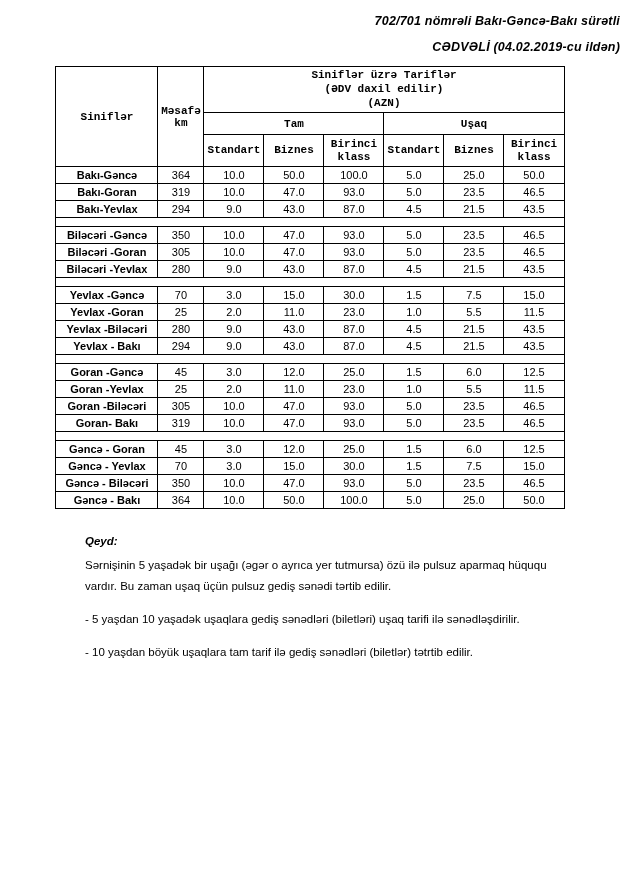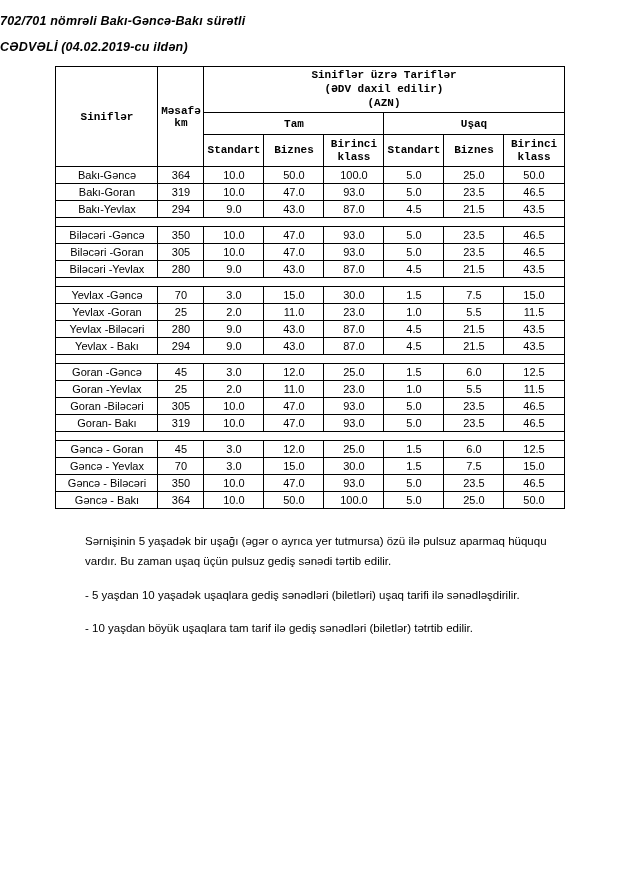--- a/index.html
+++ b/index.html
@@ -9,21 +9,21 @@
     font-family: "Liberation Sans", sans-serif;
     color: #000000;
   }
   .page {
     width: 620px;
     min-height: 877px;
     background: #ffffff;
     padding-top: 14px;
   }
   
-  .titles { text-align: left; margin-bottom: 12px; }
+  .titles { text-align: right; margin-bottom: 12px; }
   .title-line {
     font-size: 12.5px;
     font-weight: bold;
     font-style: italic;
     margin-bottom: 12px;
     letter-spacing: 0.2px;
   }
   
   table.fare {
     border-collapse: collapse;
@@ -40,21 +40,21 @@
   }
   table.fare th { font-weight: bold; font-family: Liberation Mono, monospace; }
   col.c-dir  { width: 102px; }
   col.c-dist { width: 46px; }
   col.c-val  { width: 60px; }
   th.tariff-head div { line-height: 1.25; }
   th.group-head { height: 22px; }
   th.sub-head { height: 32px; line-height: 1.15; }
   td.dir-cell {
     text-align: left;
-    font-weight: normal;
+    font-weight: bold;
     padding-left: 4px;
     white-space: nowrap;
   }
   tr.fare-row td { height: 17px; }
   tr.sep-row td { height: 9px; padding: 0; border: 1px solid #000; }
   
   .notes {
     margin: 22px 45px 20px 85px;
     font-size: 11.5px;
     line-height: 1.75;
@@ -303,18 +303,19 @@
           <td>50.0</td>
           <td>100.0</td>
           <td>5.0</td>
           <td>25.0</td>
           <td>50.0</td>
         </tr>
       </tbody>
   </table>
 
   <div class="notes">
+    <div class="notes-heading">Qeyd:</div>
     <p>Sərnişinin 5 yaşadək bir uşağı (əgər o ayrıca yer tutmursa) özü ilə pulsuz aparmaq hüququ vardır. Bu zaman uşaq üçün pulsuz gediş sənədi tərtib edilir.</p>
     <p>- 5 yaşdan 10 yaşadək uşaqlara gediş sənədləri (biletləri) uşaq tarifi ilə sənədləşdirilir.</p>
     <p>- 10 yaşdan böyük uşaqlara tam tarif ilə gediş sənədləri (biletlər) tətrtib edilir.</p>
   </div>
 
 </div>
 
 </body></html>

